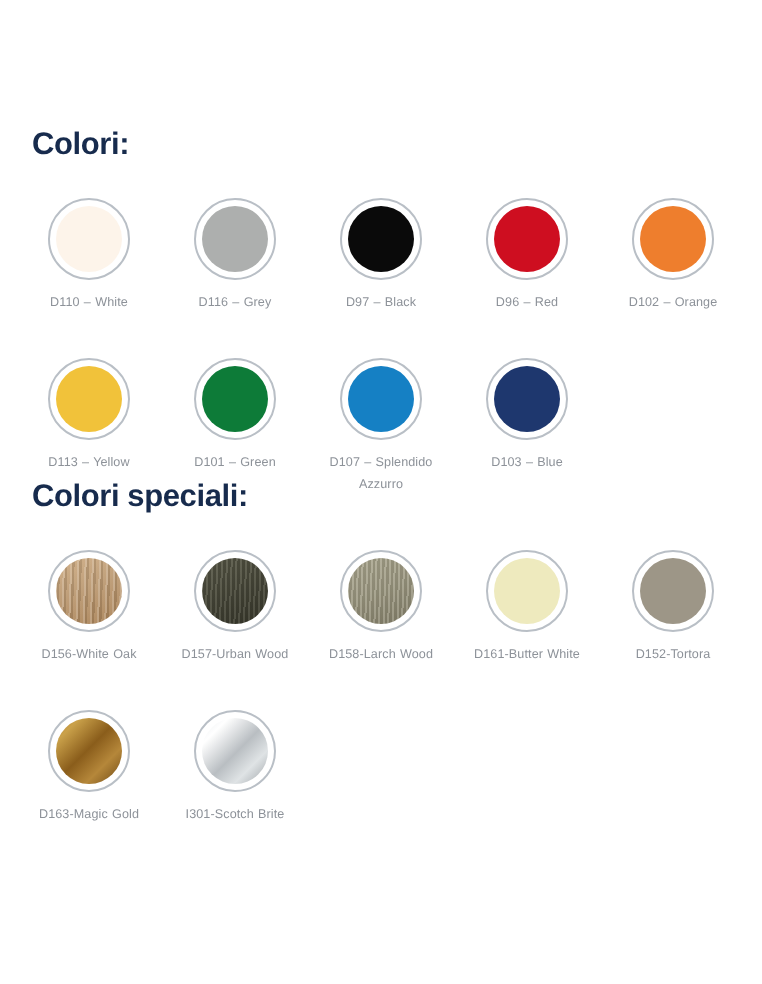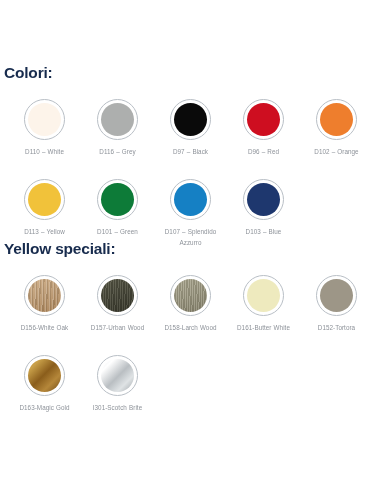--- a/index.html
+++ b/index.html
@@ -29,21 +29,21 @@
     width: 381px;
   }
   .section-colori        { top: 64px; }
   .section-speciali      { top: 240px; }
 
   .section-title {
     font-size: 15.5px;
     font-weight: bold;
     color: #172b4d;
     letter-spacing: -0.2px;
-    padding-left: 4px;
+    padding-left: 16px;
     margin: 0 0 12px 0;
     line-height: 1.1;
   }
 
   .grid {
     display: grid;
     grid-template-columns: repeat(5, 1fr);
     padding: 0 8px;
     box-sizing: border-box;
     width: 381px;
@@ -149,21 +149,21 @@
         <div class="swatch-cell">
           <div class="swatch-ring">
             <div class="swatch-disc" style="background: rgb(30, 55, 110);"></div>
           </div>
           <div class="swatch-label">D103 – Blue</div>
         </div>
       </div>
   </div>
 
   <div class="section section-speciali">
-    <h2 class="section-title">Yellow speciali:</h2>
+    <h2 class="section-title">Colori speciali:</h2>
     <div class="grid row-gap" id="grid-speciali">
         <div class="swatch-cell">
           <div class="swatch-ring">
             <div class="swatch-disc" style="background: repeating-linear-gradient(92deg, rgba(255, 255, 255, 0.22) 0px, rgba(255, 255, 255, 0.22) 1px, rgba(0, 0, 0, 0.1) 1px, rgba(0, 0, 0, 0.1) 2.2px, rgba(255, 255, 255, 0.05) 2.2px, rgba(255, 255, 255, 0.05) 3.6px), linear-gradient(160deg, rgb(207, 174, 134) 0%, rgb(189, 155, 116) 45%, rgb(169, 130, 87) 100%);"></div>
           </div>
           <div class="swatch-label">D156-White Oak</div>
         </div>
         <div class="swatch-cell">
           <div class="swatch-ring">
             <div class="swatch-disc" style="background: repeating-linear-gradient(92deg, rgba(255, 255, 255, 0.08) 0px, rgba(255, 255, 255, 0.08) 1px, rgba(0, 0, 0, 0.16) 1px, rgba(0, 0, 0, 0.16) 2.4px), linear-gradient(160deg, rgb(92, 92, 74) 0%, rgb(75, 75, 60) 50%, rgb(58, 58, 45) 100%);"></div>

